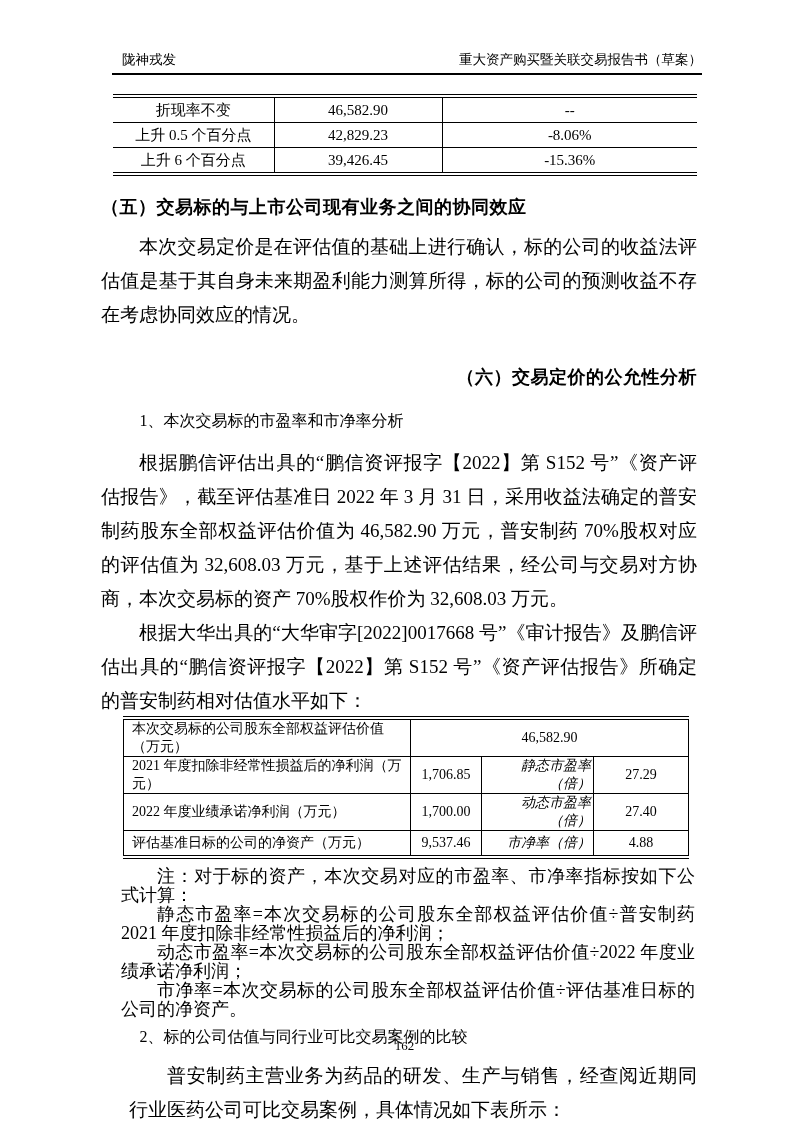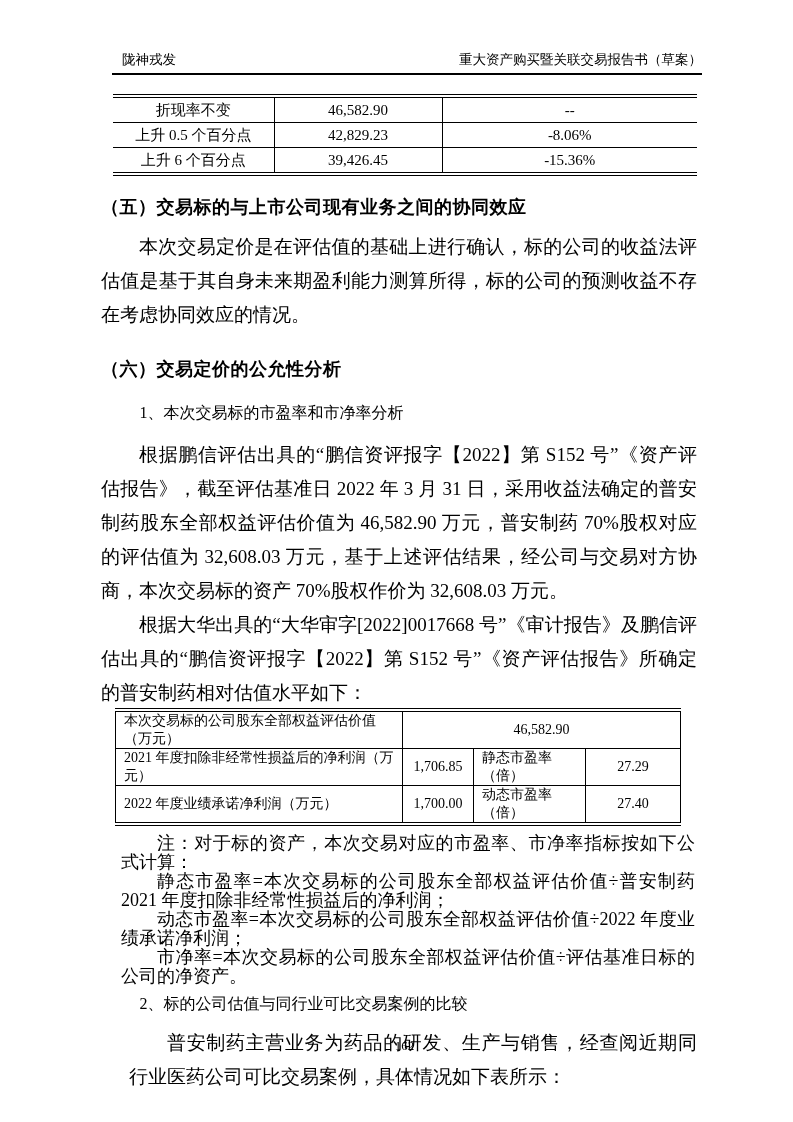--- a/index.html
+++ b/index.html
@@ -37,47 +37,47 @@
   .t1 tr + tr td { border-top:1px solid #000; }
   .t1 td + td { border-left:1px solid #000; }
 
   
   .h5, .h6 {
     font-family:"Liberation Sans","DejaVu Sans",sans-serif;
     font-weight:bold; font-size:18px; line-height:26px;
     margin:0; letter-spacing:0.5px;
   }
   .h5 { margin-top:18px; }
-  .h6 { margin-top:24px; }
+  .h6 { margin-top:32px;text-align:right; }
 
   p.body {
     margin:0; font-size:19px; line-height:34px;
     text-align:justify; text-indent:2em;
   }
   p.p1 { margin-top:10px; }
   p.p2 { margin-top:11px; }
   p.p3 { margin-top:0; }
   p.p4 { margin-top:8px;margin-left:28px; }
 
   p.sub {
     margin:0; font-size:16px; line-height:28px; text-indent:2.4em;
   }
   p.sub1 { margin-top:17px; margin-bottom:5px; }
   p.sub2 { margin-top:4px; }
 
   
   .t2 {
-    margin-left:14px; margin-top:-2px; width:565px;
+    margin-left:22px; margin-top:-2px; width:565px;
     border:1px solid #000;
     border-top:4px double #000; border-bottom:4px double #000;
     font-size:14px;
   }
   .t2 td { height:24px; border:1px solid #000; text-align:center; }
   .t2 td.label  { text-align:left; padding-left:8px; }
-  .t2 td.metric { text-align:left; padding-left:8px; }
+  .t2 td.metric { text-align:right; padding-left:8px;font-style:italic; }
 
   .notes {
     margin:8px 0 0 20px; width:574px;
     font-size:18px; line-height:19px;
   }
   .notes p { margin:0; text-indent:2em; text-align:justify; }
 
   .footer {
     position:absolute; left:0; top:1038px; width:100%;
     text-align:center; font-size:13px;padding-left:8px;
@@ -145,20 +145,26 @@
           <td>1,706.85</td>
           <td class="metric">静态市盈率（倍）</td>
           <td>27.29</td>
         </tr>
         <tr>
           <td class="label">2022 年度业绩承诺净利润（万元）</td>
           <td>1,700.00</td>
           <td class="metric">动态市盈率（倍）</td>
           <td>27.40</td>
         </tr>
+        <tr>
+          <td class="label">评估基准日标的公司的净资产（万元）</td>
+          <td>9,537.46</td>
+          <td class="metric">市净率（倍）</td>
+          <td>4.88</td>
+        </tr>
       </tbody>
     </table>
 
     <div class="notes">
       <p>注：对于标的资产，本次交易对应的市盈率、市净率指标按如下公式计算：</p>
       <p>静态市盈率=本次交易标的公司股东全部权益评估价值÷普安制药 2021 年度扣除非经常性损益后的净利润；</p>
       <p>动态市盈率=本次交易标的公司股东全部权益评估价值÷2022 年度业绩承诺净利润；</p>
       <p>市净率=本次交易标的公司股东全部权益评估价值÷评估基准日标的公司的净资产。</p>
     </div>
 

